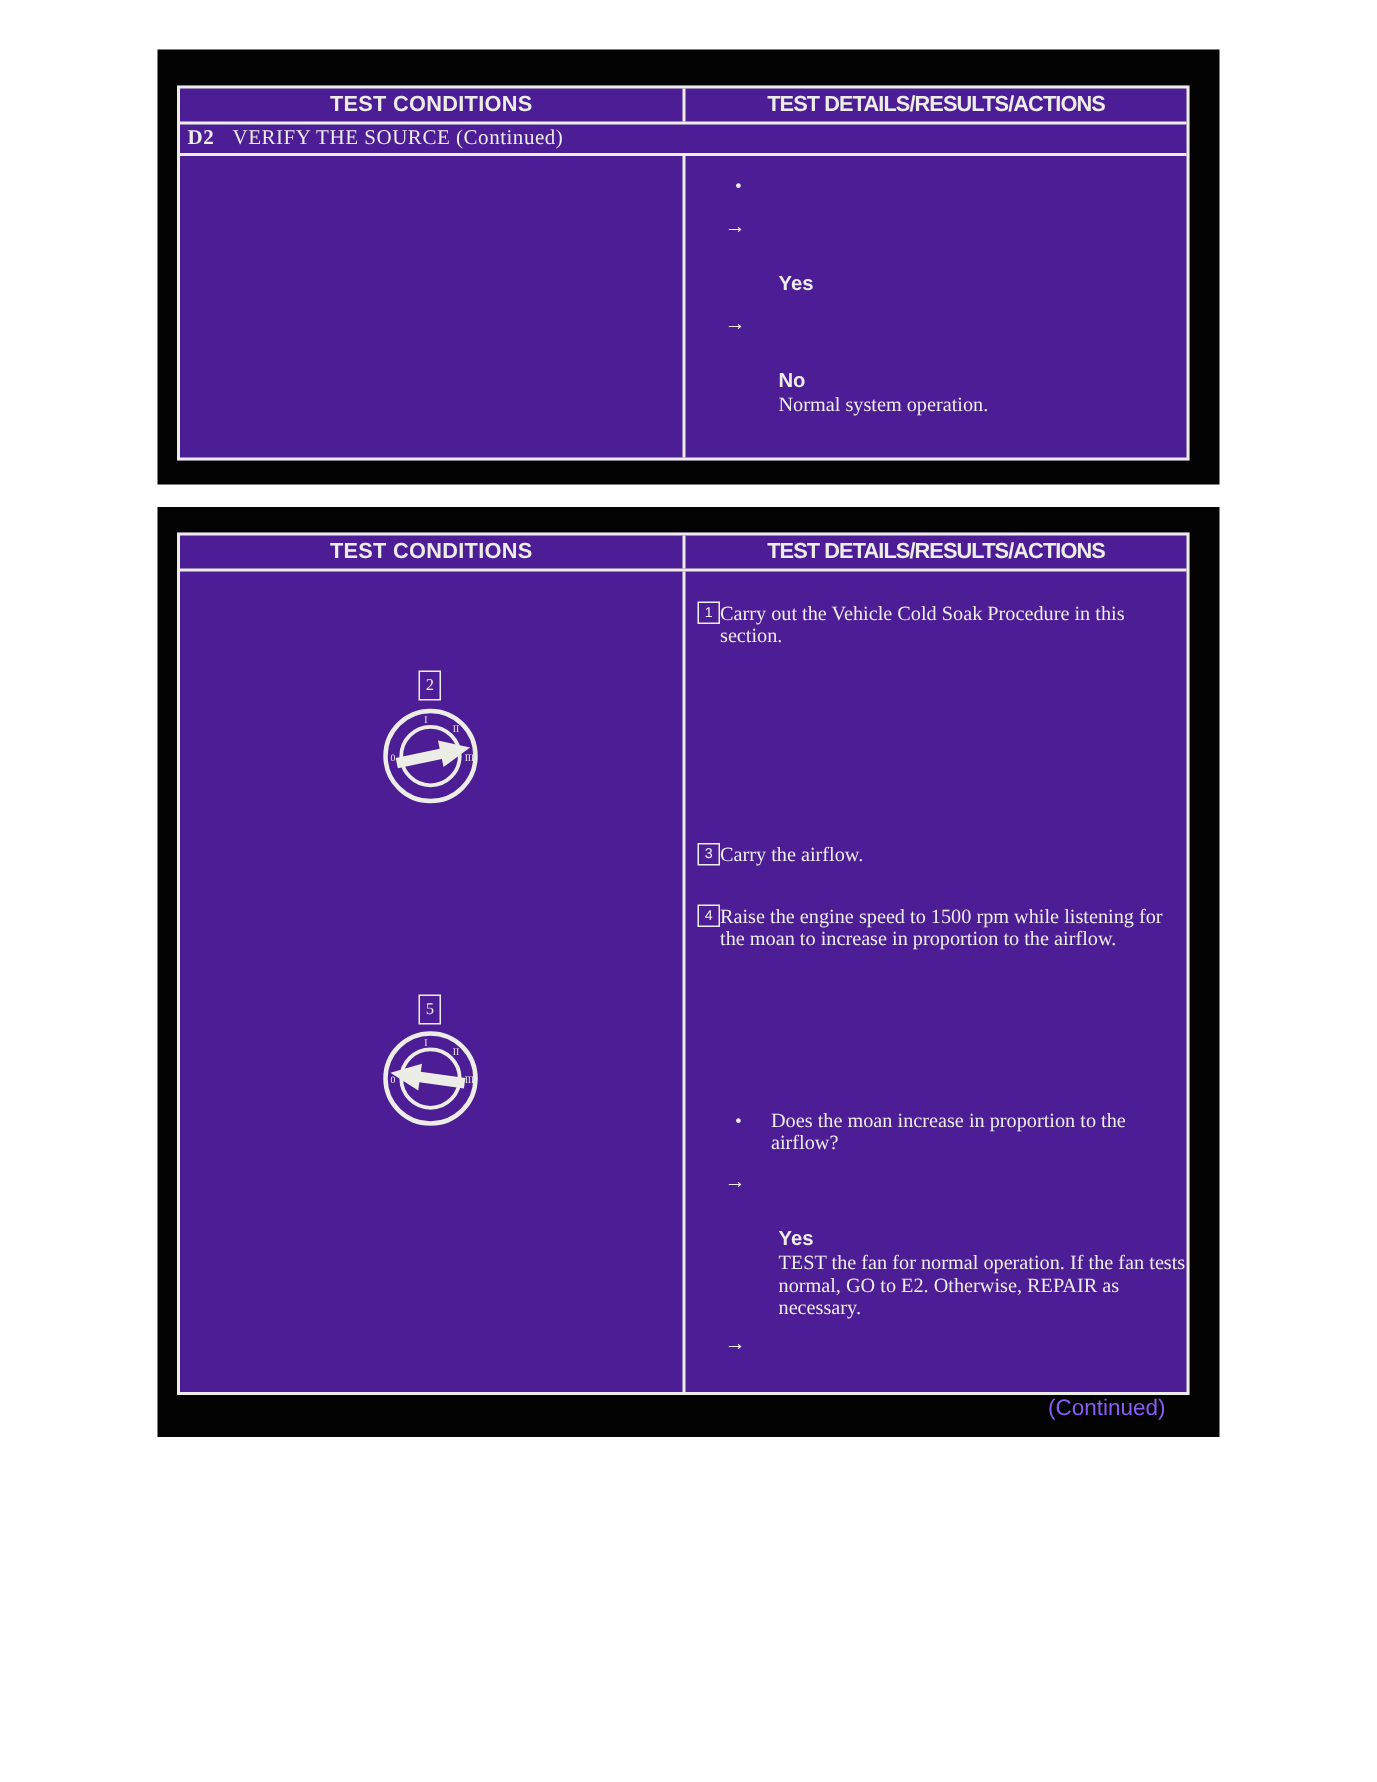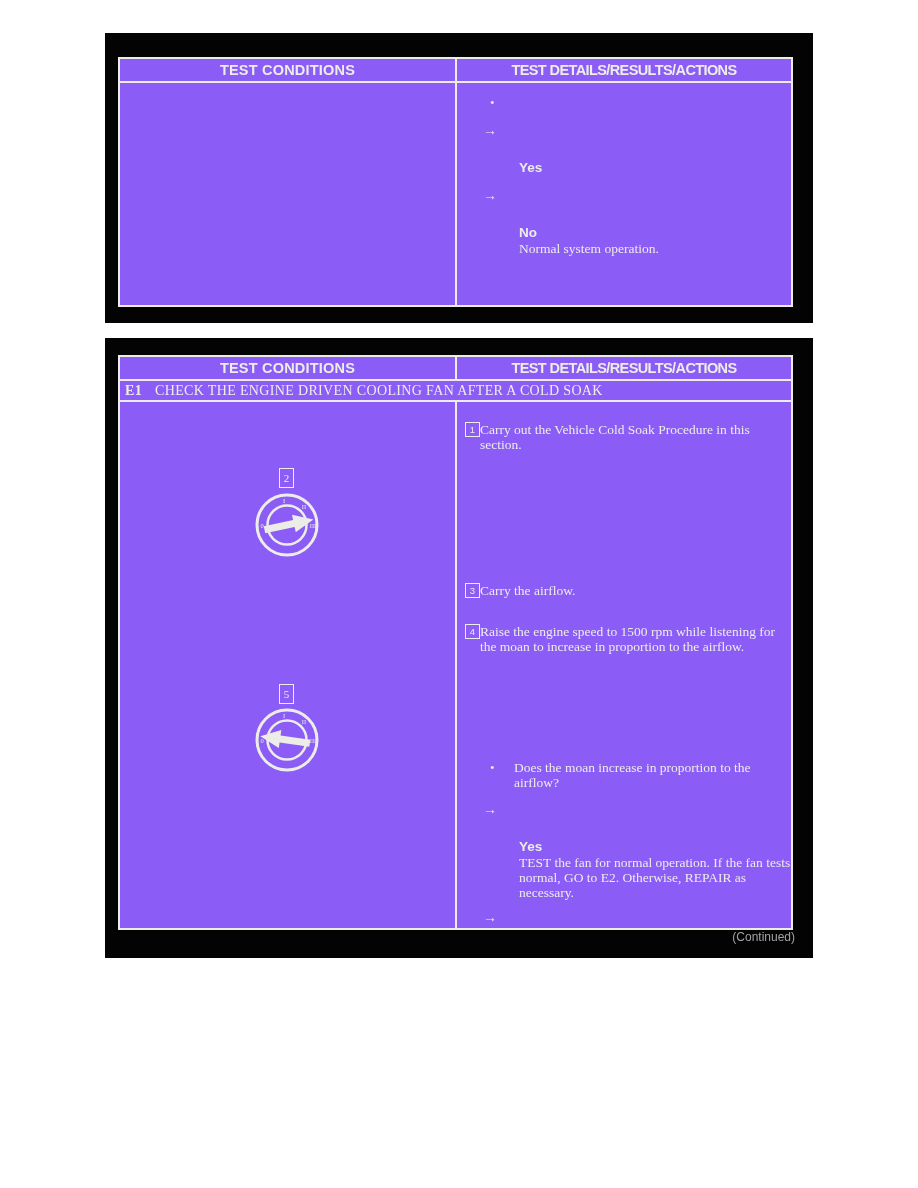--- a/index.html
+++ b/index.html
@@ -13,21 +13,21 @@
   #panel-d2 { left:105px; top:33px;  width:708px; height:290px; }
   #panel-e1 { left:105px; top:338px; width:708px; height:620px; }
 
   .ptable {
     position:absolute; left:13px; width:675px;
     border:2px solid #ededе8;
     border:2px solid #ededе8; 
     border:2px solid #edede8;
     color:#edede8;
     display:flex; flex-direction:column;
-    background:#8b5cf6;
+    background:#4c1d95;
   }
   #table-d2 { top:24px; height:250px; }
   #table-e1 { top:17px; height:575px; }
 
   .thead { display:flex; height:24px; border-bottom:2px solid #edede8; flex:none; }
   .th {
     font-family:"Liberation Sans", sans-serif; font-weight:bold;
     font-size:14.5px; letter-spacing:0.2px;
     display:flex; align-items:center; justify-content:center;
     white-space:nowrap; overflow:hidden;
@@ -81,34 +81,38 @@
     display:flex; align-items:center; justify-content:center;
     font-size:11px; color:#edede8;
   }
   #callout-1 { left:159px; top:66px; }
   #callout-2 { left:159px; top:282px; }
   .dial { position:absolute; width:70px; height:70px; }
   #dial-1 { left:132px; top:88px; }
   #dial-2 { left:132px; top:303px; }
 
   .continued {
-    position:absolute; right:18px; top:592px;
-    color:#a3a3a3; font-family:"Liberation Sans", sans-serif;
-    font-size:12px;
+    position:absolute; right:36px; top:592px;
+    color:#8b5cf6; font-family:"Liberation Sans", sans-serif;
+    font-size:15px;
   }
 </style>
 </head>
 <body>
 
 <div class="panel" id="panel-d2">
   <div class="ptable" id="table-d2">
     <div class="thead">
       <div class="th th-left">TEST CONDITIONS</div>
       <div class="th th-right">TEST DETAILS/RESULTS/ACTIONS</div>
     </div>
+    <div class="steprow">
+      <span class="code">D2</span>
+      <span class="title">VERIFY THE SOURCE (Continued)</span>
+    </div>
     <div class="tbody">
       <div class="tc-left"></div>
       <div class="tc-right">
         <div class="q-item" id="d2-question">
           <span class="glyph">•</span>
         </div>
         <div class="a-item" id="d2-yes">
           <span class="glyph">→</span>
           <div class="txt">
             <div class="lead">Yes</div>
@@ -124,24 +128,20 @@
       </div>
     </div>
   </div>
 </div>
 
 <div class="panel" id="panel-e1">
   <div class="ptable" id="table-e1">
     <div class="thead">
       <div class="th th-left">TEST CONDITIONS</div>
       <div class="th th-right">TEST DETAILS/RESULTS/ACTIONS</div>
-    </div>
-    <div class="steprow">
-      <span class="code">E1</span>
-      <span class="title">CHECK THE ENGINE DRIVEN COOLING FAN AFTER A COLD SOAK</span>
     </div>
     <div class="tbody">
 
       <div class="tc-left">
 
         <div class="callout" id="callout-1">2</div>
         <svg class="dial" id="dial-1" viewBox="0 0 70 70">
           <circle cx="35" cy="35" r="30" fill="none" stroke="#edede8" stroke-width="3"></circle>
           <circle cx="35" cy="35" r="19.5" fill="none" stroke="#edede8" stroke-width="2.5"></circle>
           <text x="10" y="38" font-size="6.5" fill="#edede8" text-anchor="middle">0</text>

